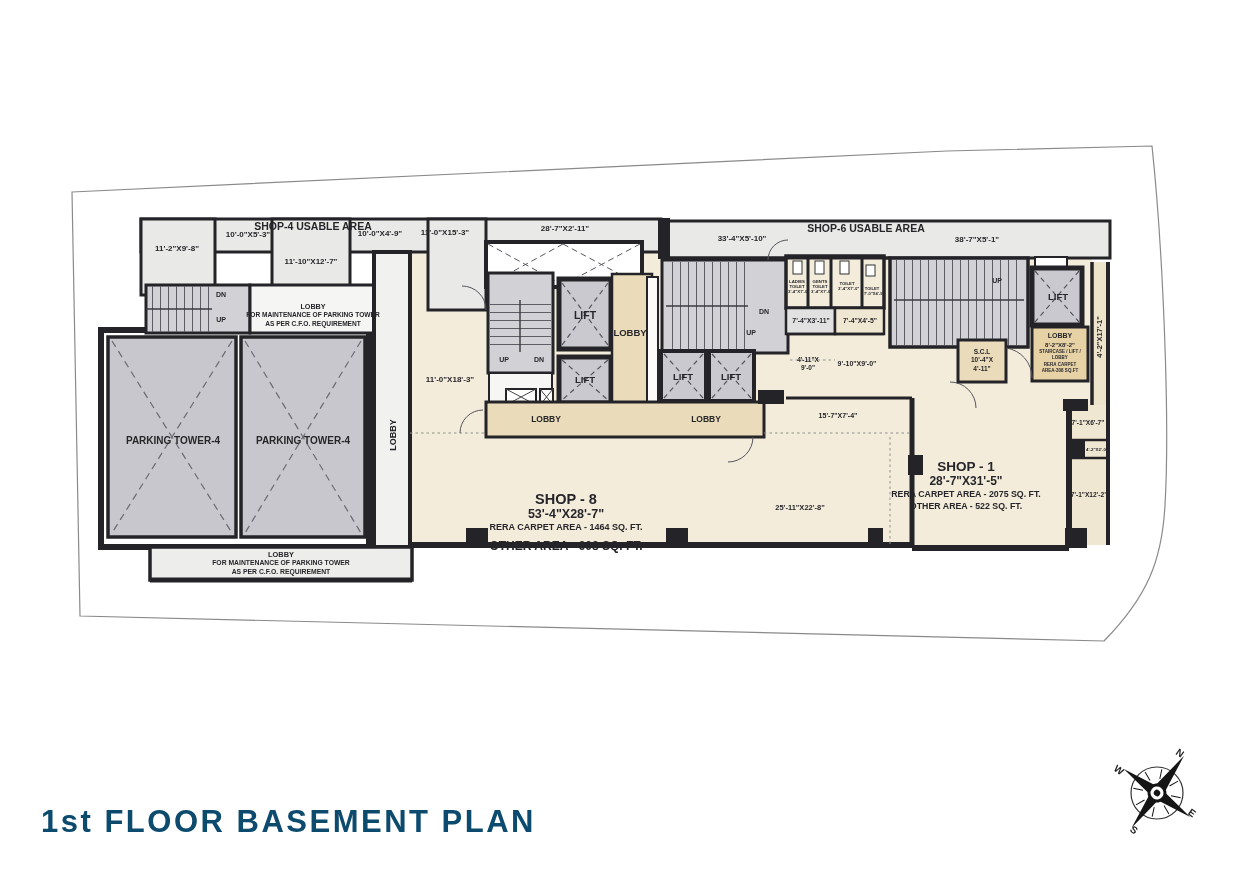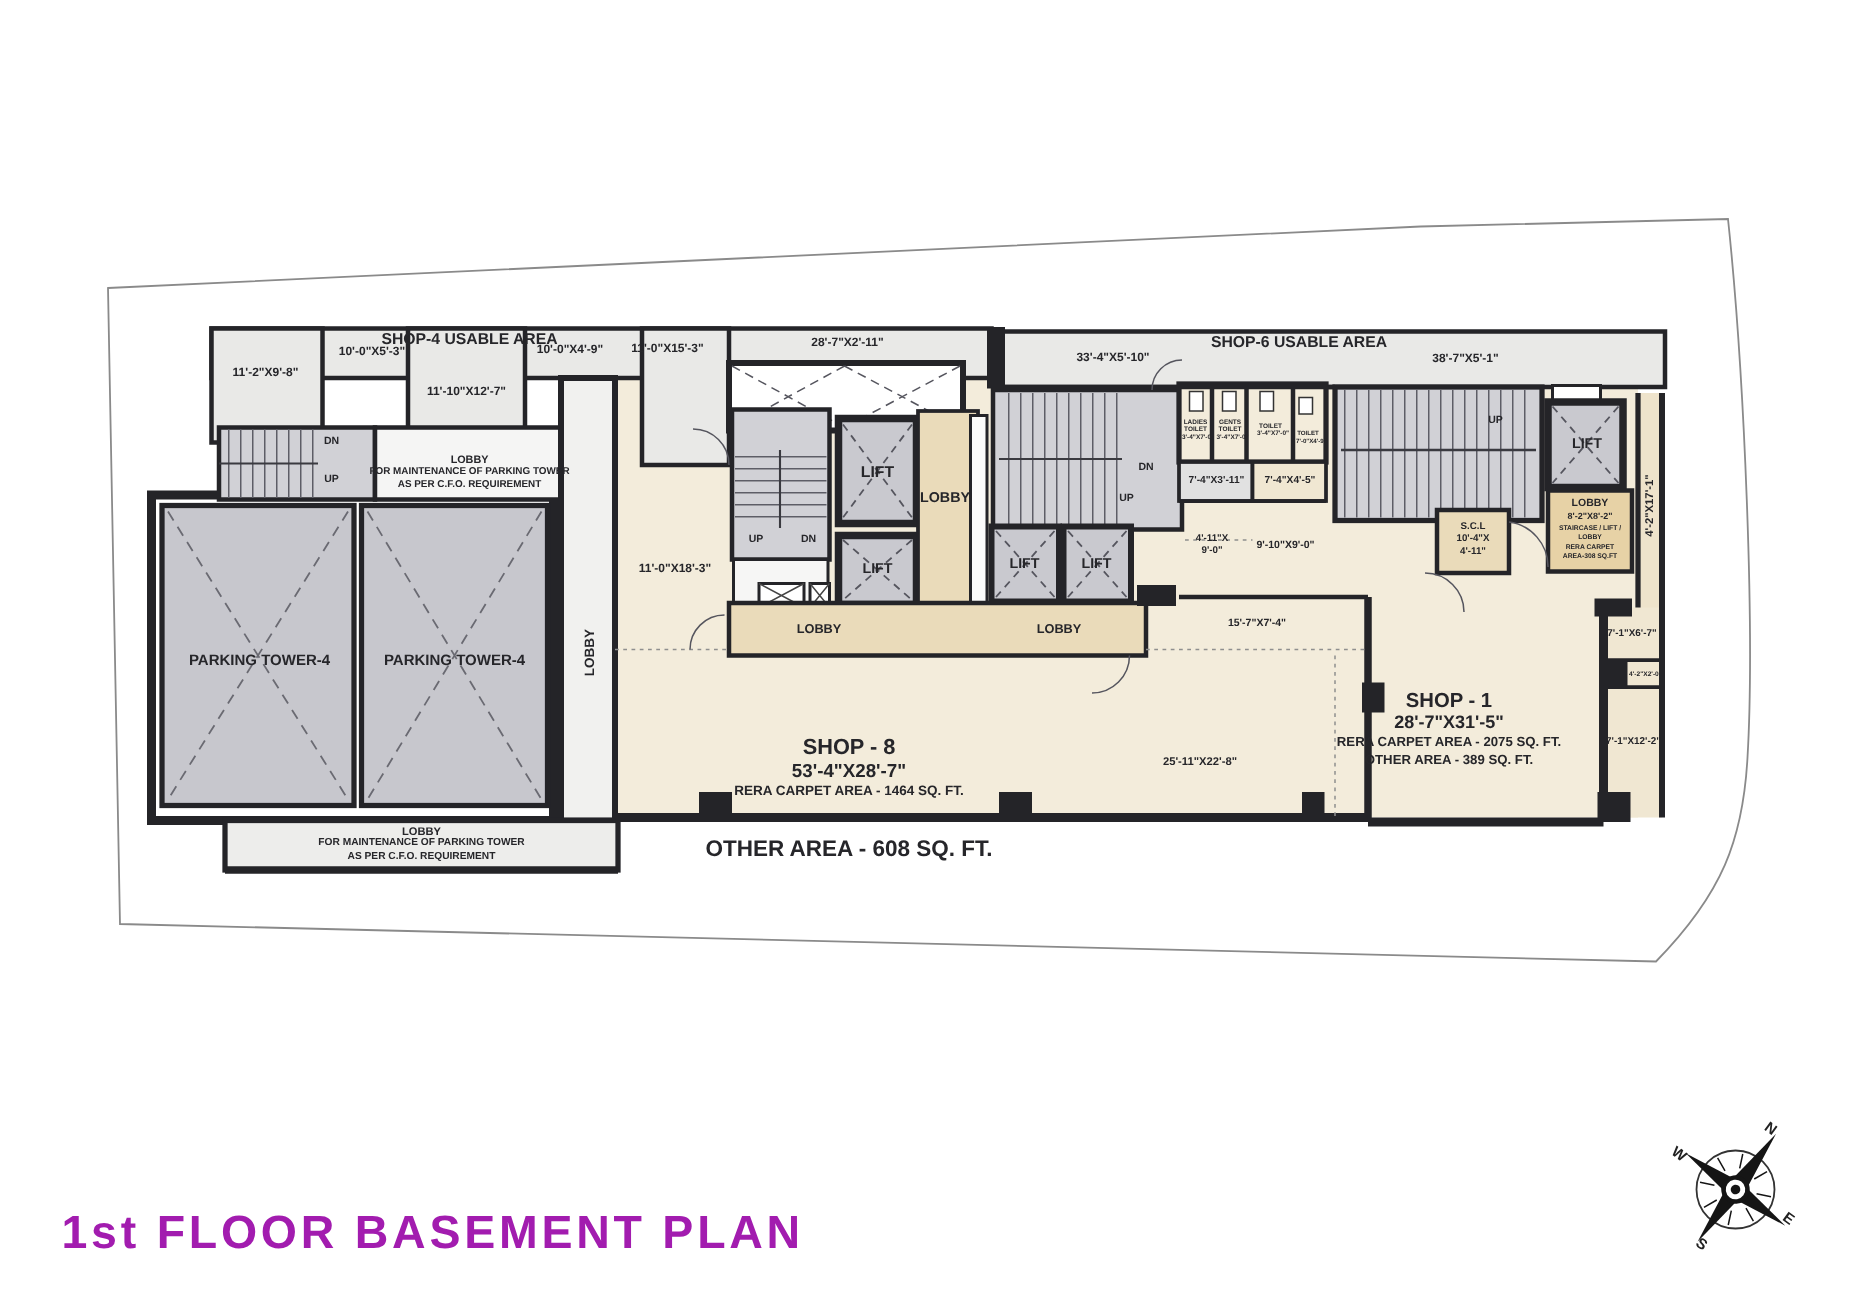--- a/index.html
+++ b/index.html
@@ -6,21 +6,21 @@
   .stage{position:relative;width:1241px;height:877px;background:#ffffff;overflow:hidden;
          font-family:"Liberation Sans",sans-serif;}
   .stage svg{position:absolute;left:0;top:0;}
   .lbl{position:absolute;transform:translate(-50%,-50%);font-weight:700;color:#26262a;
        white-space:nowrap;text-align:center;line-height:1.12;}
   .lbl.v{transform:translate(-50%,-50%) rotate(-90deg);}
   .stack{position:absolute;transform:translate(-50%,-50%);font-weight:700;color:#26262a;
          text-align:center;line-height:1.28;white-space:nowrap;}
   .tiny{line-height:1.15;white-space:normal;}
   .title{position:absolute;left:41px;top:804px;font-size:31px;letter-spacing:2.5px;
-         color:#a21caf;font-weight:600;}
+         color:#0c4a6e;font-weight:600;}
   .comp{position:absolute;transform:translate(-50%,-50%) rotate(36deg);font-size:10px;
         font-weight:700;color:#222;}
 </style>
 </head>
 <body>
 
 <div class="stage">
 
 <svg width="1241" height="877" viewBox="0 0 1241 877">
   <defs>
@@ -265,27 +265,27 @@
   <div>STAIRCASE / LIFT /</div>
   <div>LOBBY</div>
   <div>RERA CARPET</div>
   <div>AREA-308 SQ.FT</div>
 </div>
 <div class="lbl v" style="left:1100px;top:337px;font-size:7.5px">4'-2"X17'-1"</div>
 
 <div class="lbl" style="left:566px;top:499px;font-size:14.5px">SHOP - 8</div>
 <div class="lbl" style="left:566px;top:514px;font-size:12.5px">53'-4"X28'-7"</div>
 <div class="lbl" style="left:566px;top:527px;font-size:9px">RERA CARPET AREA - 1464 SQ. FT.</div>
-<div class="lbl" style="left:566px;top:567px;font-size:15px">OTHER AREA - 608 SQ. FT.</div>
+<div class="lbl" style="left:566px;top:547px;font-size:12px">OTHER AREA - 608 SQ. FT.</div>
 
 <div class="lbl" style="left:800px;top:508px;font-size:7.5px">25'-11"X22'-8"</div>
 <div class="lbl" style="left:966px;top:467px;font-size:13.5px">SHOP - 1</div>
 <div class="lbl" style="left:966px;top:482px;font-size:12px">28'-7"X31'-5"</div>
 <div class="lbl" style="left:966px;top:495px;font-size:8.8px">RERA CARPET AREA - 2075 SQ. FT.</div>
-<div class="lbl" style="left:966px;top:507px;font-size:8.8px">OTHER AREA - 389 SQ. FT.</div>
+<div class="lbl" style="left:966px;top:507px;font-size:8.8px">OTHER AREA - 522 SQ. FT.</div>
 
 <div class="lbl" style="left:1088px;top:423px;font-size:6.6px">7'-1"X6'-7"</div>
 <div class="lbl" style="left:1097px;top:450px;font-size:4.4px">4'-2"X2'-0"</div>
 <div class="lbl" style="left:1089px;top:495px;font-size:6.6px">7'-1"X12'-2"</div>
 
 <div class="comp" style="left:1180px;top:753px">N</div>
 <div class="comp" style="left:1192px;top:813px">E</div>
 <div class="comp" style="left:1134px;top:830px">S</div>
 <div class="comp" style="left:1119px;top:770px">W</div>
 

